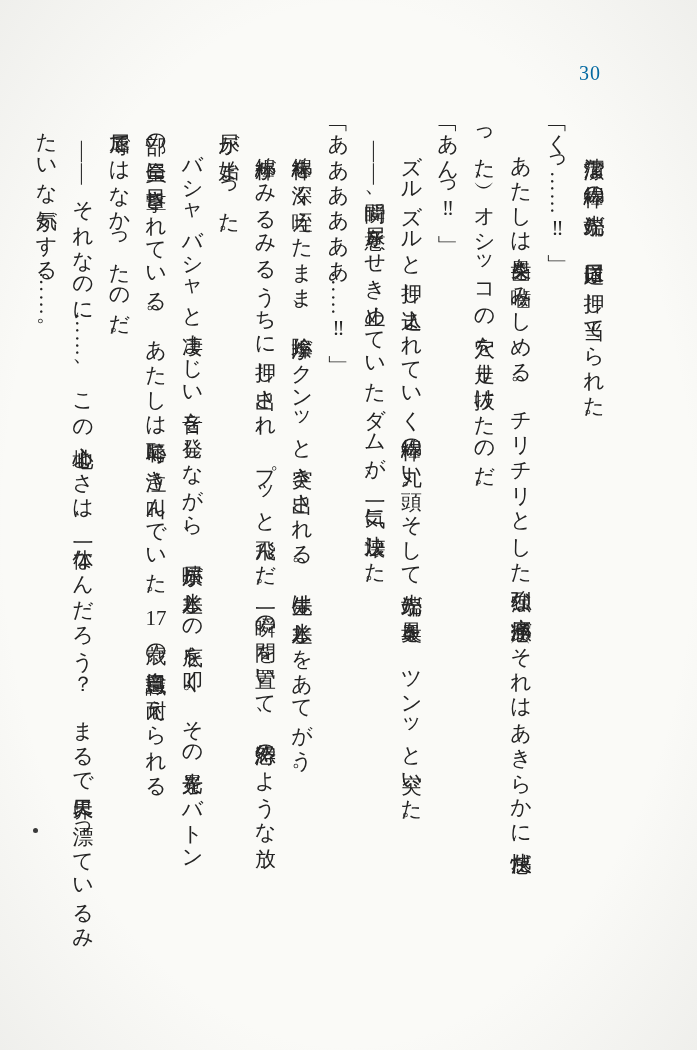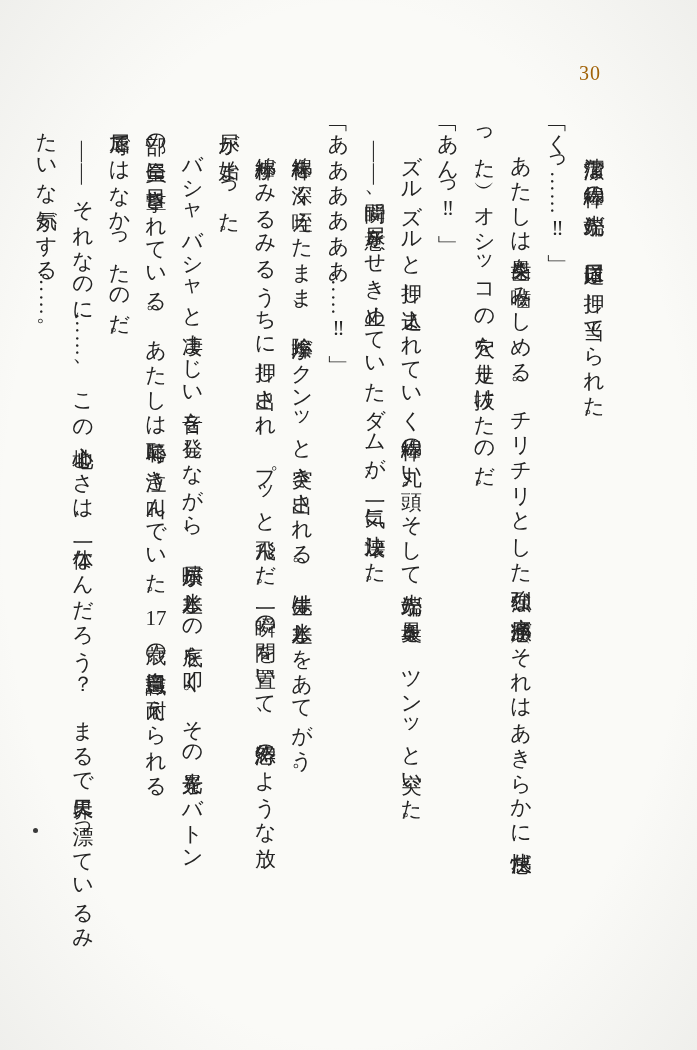--- a/index.html
+++ b/index.html
@@ -21,21 +21,21 @@
     inset: 0;
     background:
       radial-gradient(ellipse at 50% 50%, rgba(255,255,255,0) 70%, rgba(160,160,155,0.12) 100%);
   }
   .page-number {
     position: absolute;
     top: 62px;
     right: 96px;
     font-size: 20px;
     letter-spacing: 1px;
-    color: #a16207;
+    color: #0369a1;
   }
   .text-columns {
     position: absolute;
     top: 118px;
     right: 85px;
     height: 900px;
     writing-mode: vertical-rl;
     text-orientation: mixed;
     font-size: 21px;
     line-height: 36.5px;      

